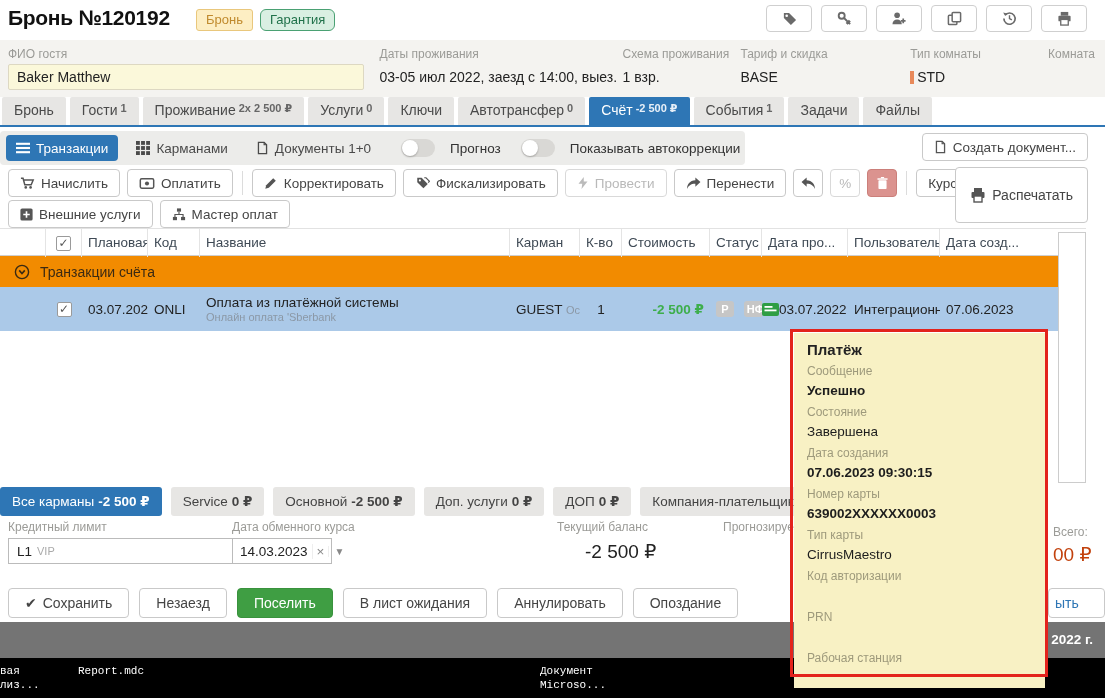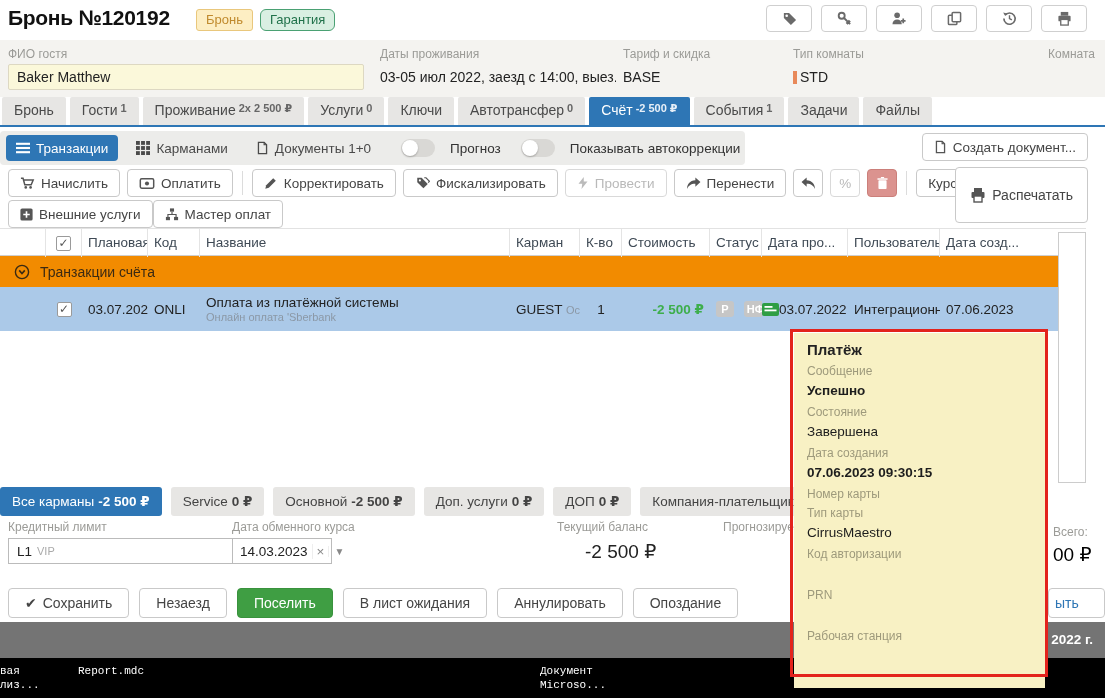--- a/index.html
+++ b/index.html
@@ -49,21 +49,21 @@
          height:28px; padding:0 11px; font-size:13.5px; color:#454545; white-space:nowrap; }
   .btn.disabled { color:#b9b9b9; border-color:#d9d9d9; }
   .btn.sq { width:30px; padding:0; justify-content:center; }
   .btn.danger { background:#db938f; border-color:#cb7f7a; color:#fff; }
   .btn.green { background:#3f9e43; border-color:#39923d; color:#fff; font-size:14px; }
   .vsep { width:1px; height:24px; background:#dcdcdc; margin:0 2px; }
 
   
   .actionbar { position:absolute; top:167px; left:0; width:1105px; height:61px; }
   .act-row1 { position:absolute; left:8px; top:2px; display:flex; gap:7px; align-items:center; }
-  .act-row2 { position:absolute; left:8px; top:33px; display:flex; }
+  .act-row2 { position:absolute; left:8px; top:33px; display:flex; gap:7px; }
   .print-big { position:absolute; right:17px; top:0; height:56px; padding:0 14px; font-size:14px; border-radius:4px; }
 
   
   .table { position:absolute; top:228px; left:0; width:1086px; height:256px; font-size:13.5px; }
   .trow { display:grid; grid-template-columns:46px 36px 66px 52px 310px 70px 42px 88px 52px 86px 92px 1fr; align-items:center; }
   .thead { height:28px; border-top:1px solid #e2e2e2; border-bottom:1px solid #cfcfcf; color:#3f4a55; }
   .thead > div { padding:0 6px; border-right:1px solid #e4e4e4; height:28px; line-height:27px; white-space:nowrap; overflow:hidden; }
   .t-orange { height:31px; background:#f28b00; color:#3b2a12; display:flex; align-items:center; gap:10px; padding-left:14px; font-size:14px; }
   .t-data { height:44px; background:#abc9e8; color:#222; }
   .t-data > div { padding:0 6px; overflow:hidden; white-space:nowrap; }
@@ -86,21 +86,21 @@
   .ff-label { font-size:12px; color:#9b9b97; }
   .select { width:248px; height:26px; border:1px solid #bbb; background:#fff; display:flex; align-items:center; padding-left:8px; font-size:13.5px; color:#222; position:relative; }
   .select .tag { color:#aaa; font-size:11px; margin-left:5px; }
   .select .caret { position:absolute; right:0; top:0; width:20px; height:24px; border-left:1px solid #ddd; color:#888; text-align:center; line-height:24px; font-size:10px; }
   .dateinput { width:100px; height:26px; border:1px solid #bbb; background:#fff; display:flex; align-items:center; font-size:13.5px; color:#222; }
   .dateinput .dv { padding:0 4px 0 7px; }
   .dateinput .x { color:#888; padding:0 4px; border-left:1px solid #eee; }
   .dateinput .caret { color:#888; font-size:10px; padding:0 5px; border-left:1px solid #eee; }
   .balance-val { font-size:19px; color:#222; }
   .total-label { font-size:12px; color:#9b9b97; }
-  .total-val { font-size:19px; color:#000000; }
+  .total-val { font-size:19px; color:#c2410c; }
 
   
   .bbtns { position:absolute; top:588px; left:8px; display:flex; gap:10px; }
   .bbtns .btn { height:30px; font-size:14px; padding:0 16px; }
   .partial-btn { position:absolute; top:588px; left:1048px; width:57px; height:30px; background:#fff; border:1px solid #c9c9c9; border-radius:4px; color:#2e76b5; font-size:14px; line-height:28px; padding-left:6px; }
 
   
   .graybar { position:absolute; top:622px; left:0; width:1105px; height:38px; background:#747474; }
   .graybar .year { position:absolute; right:12px; top:10px; color:#fff; font-weight:bold; font-size:13.5px; }
   .taskbar { position:absolute; top:658px; left:0; width:1105px; height:40px; background:#000; color:#fff; font-size:11px; }
@@ -183,20 +183,24 @@
   </div>
 
   <div class="info">
     <div class="fld" style="width:372px">
       <div class="fld-label">ФИО гостя</div>
       <input class="fld-input" value="Baker Matthew" style="">
     </div>
     <div class="fld" style="width:243px">
       <div class="fld-label">Даты проживания</div>
       <div class="fld-value" style="padding-top:5px;width:236px">03-05 июл 2022, заезд с 14:00, выез...</div>
+    </div>
+    <div class="fld" style="width:118px">
+      <div class="fld-label">Схема проживания</div>
+      <div class="fld-value" style="padding-top:5px">1 взр.</div>
     </div>
     <div class="fld" style="width:170px">
       <div class="fld-label">Тариф и скидка</div>
       <div class="fld-value" style="padding-top:5px">BASE</div>
     </div>
     <div class="fld" style="width:138px">
       <div class="fld-label">Тип комнаты</div>
       <div class="fld-value" style="padding-top:5px"><span class="room-marker"></span><span>STD</span></div>
     </div>
     <div class="fld" style="flex:1">
@@ -527,20 +531,21 @@
 
   <div class="tooltip">
     <div class="tt-title">Платёж</div>
     <div class="tt-label">Сообщение</div>
     <div class="tt-value b">Успешно</div>
     <div class="tt-label">Состояние</div>
     <div class="tt-value">Завершена</div>
     <div class="tt-label">Дата создания</div>
     <div class="tt-value b">07.06.2023 09:30:15</div>
     <div class="tt-label">Номер карты</div>
+    <div class="tt-value b">639002XXXXXX0003</div>
     <div class="tt-label">Тип карты</div>
     <div class="tt-value">CirrusMaestro</div>
     <div class="tt-label">Код авторизации</div>
     <div class="tt-value"></div>
     <div class="tt-label">PRN</div>
     <div class="tt-value"></div>
     <div class="tt-label">Рабочая станция</div>
     <div class="tt-value"></div>
   </div>
   <div class="redrect"></div>

